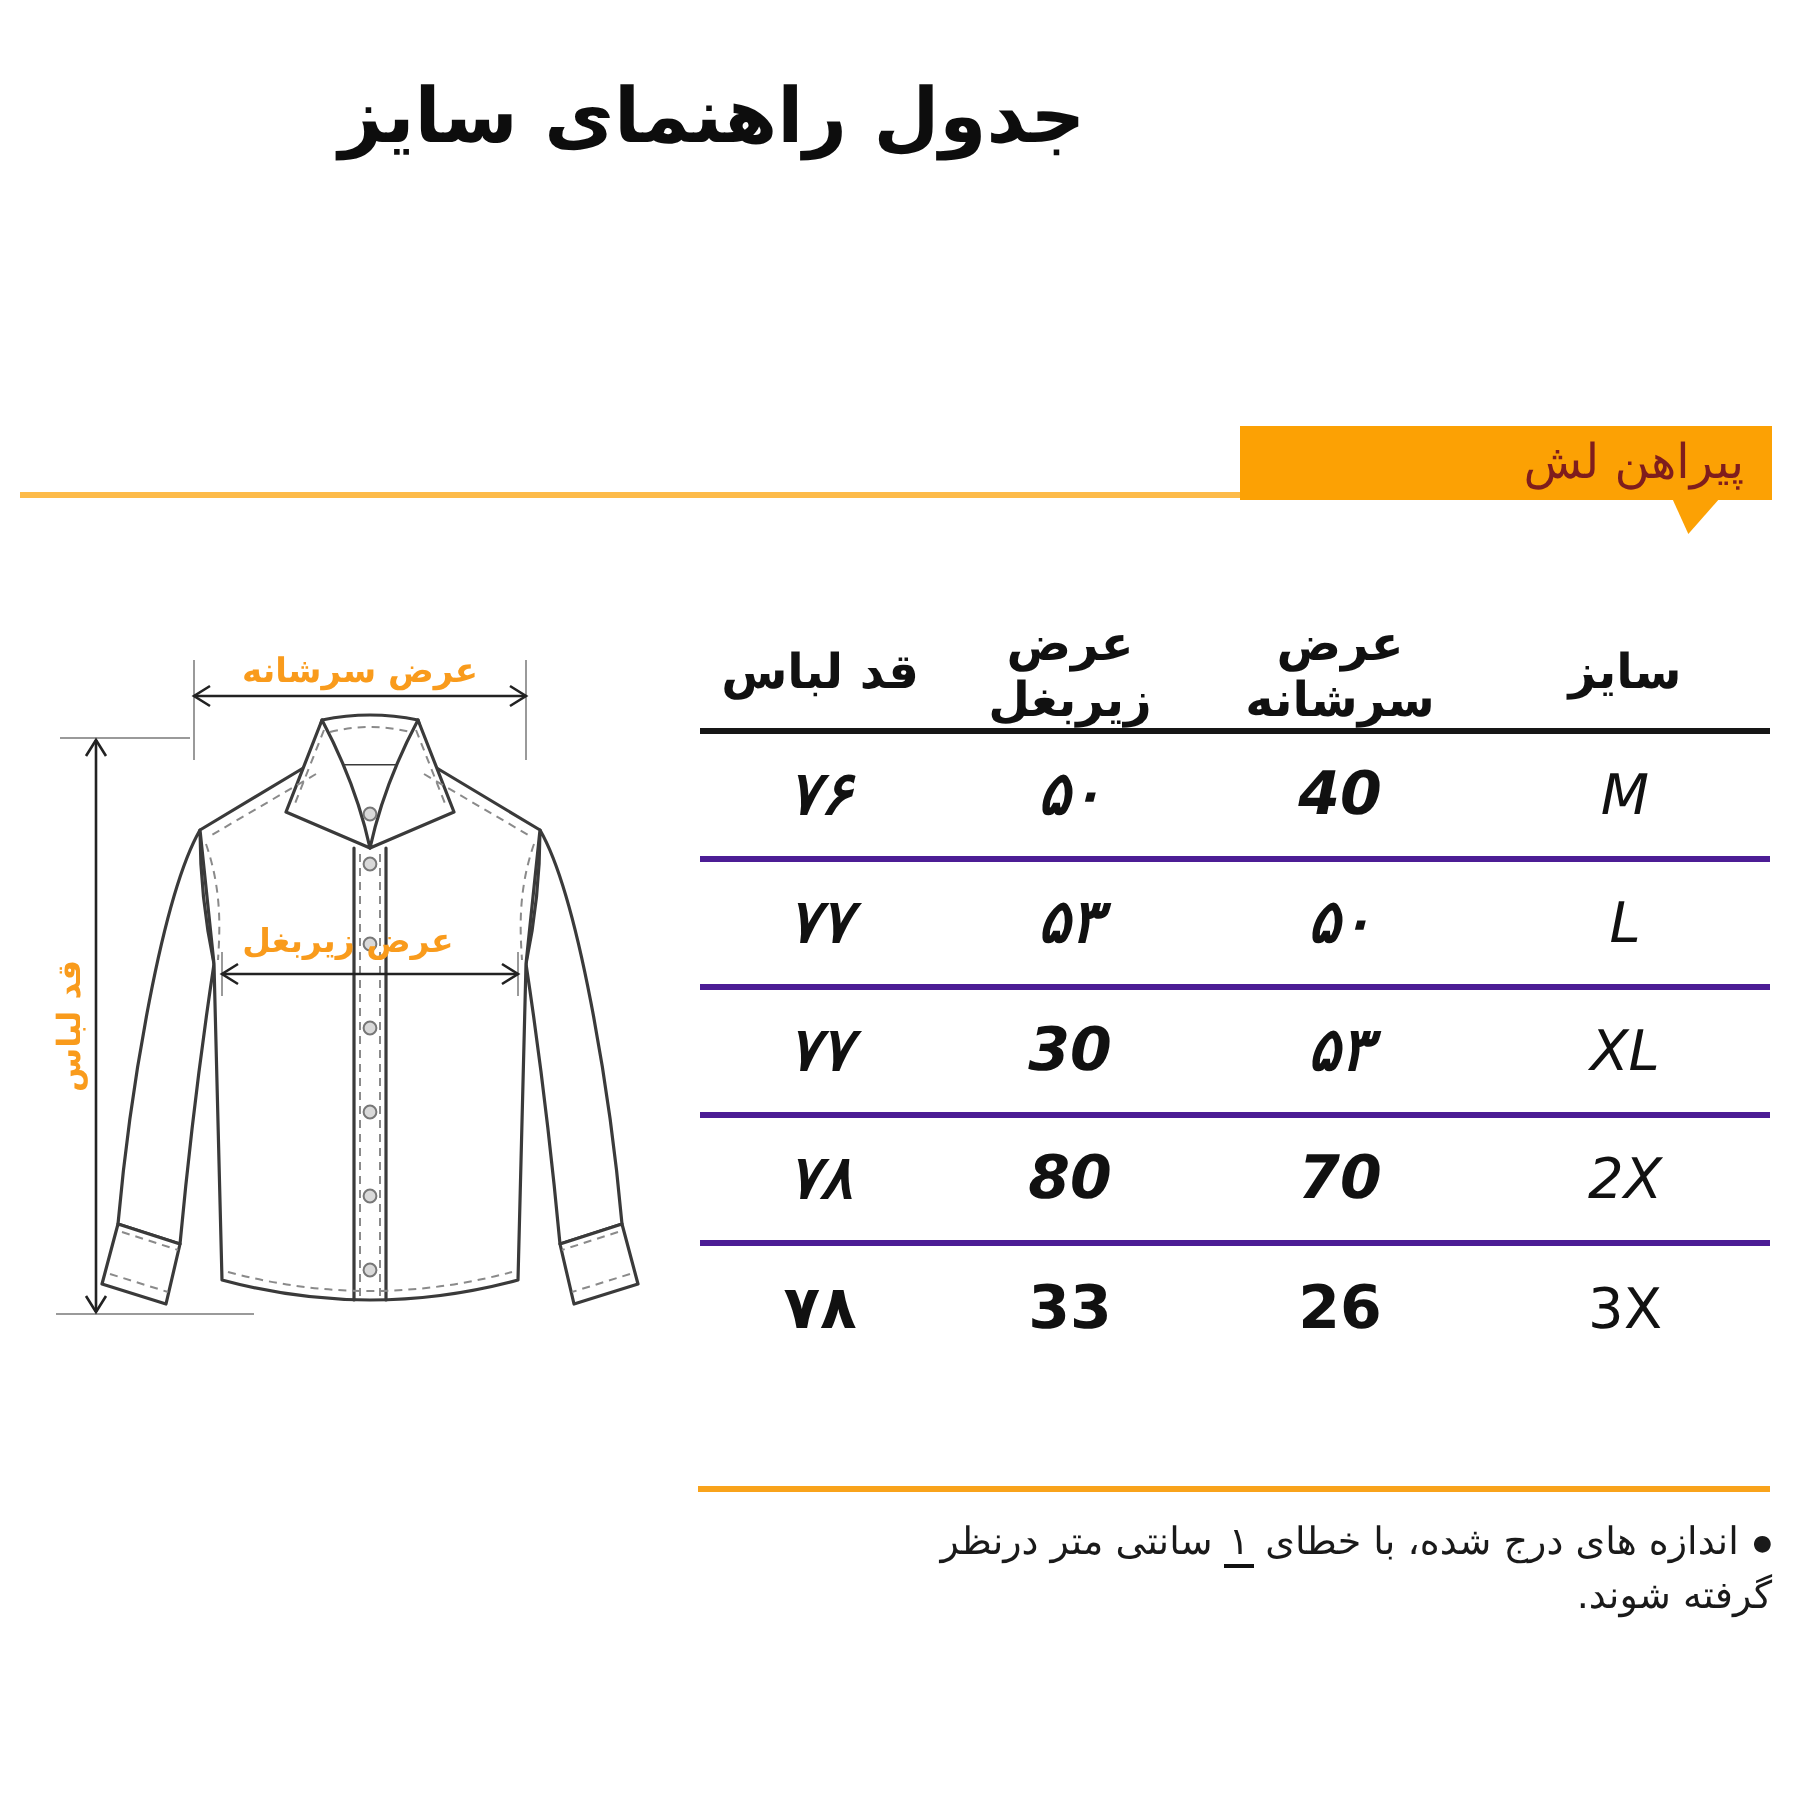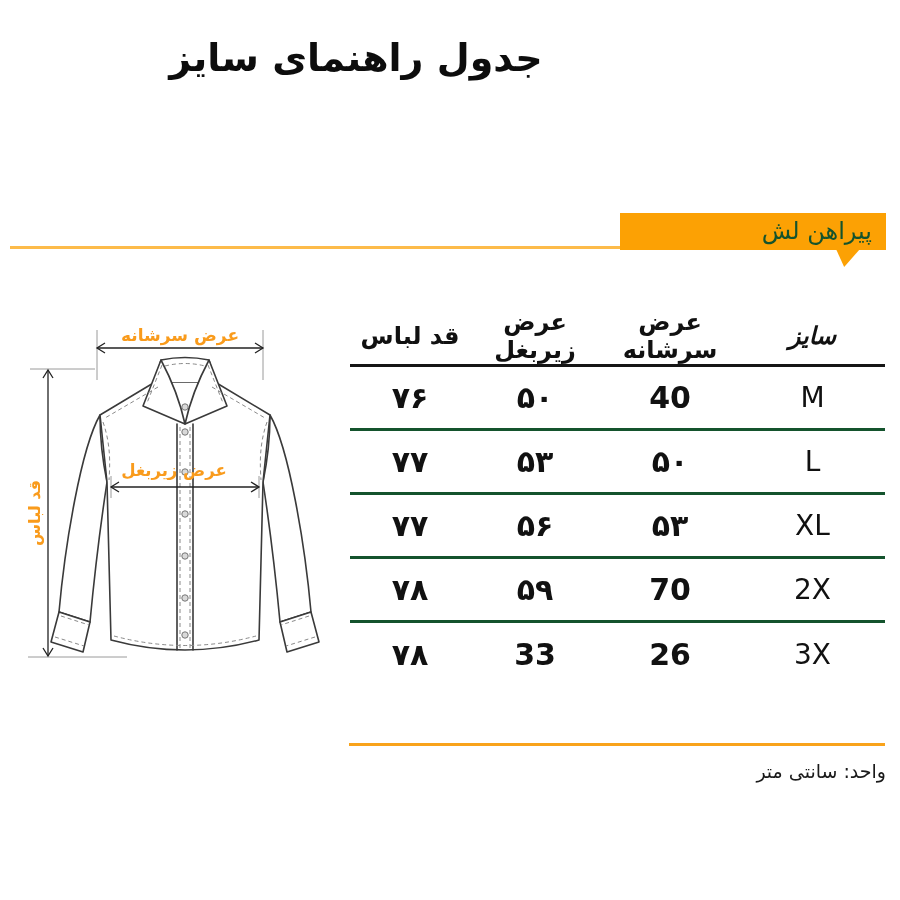--- a/index.html
+++ b/index.html
@@ -12,21 +12,21 @@
     text-align:center; direction:rtl;
     font-size:38px; font-weight:bold; color:#0d0d0d; letter-spacing:0;
   }
 
   
   .banner {
     position:absolute; top:213px; left:620px; width:266px; height:37px;
     background:#FCA104; direction:rtl;
     display:flex; align-items:center; padding:0 14px 2px 8px;
   }
-  .banner-label { font-size:24px; font-weight:500; color:#14532d; }
+  .banner-label { font-size:24px; font-weight:500; color:#7f1d1d; }
   .banner-tail {
     position:absolute; top:36px; right:26px; width:24px; height:18px;
     background:#FCA104; clip-path:polygon(0 0, 100% 0, 34% 100%);
   }
   .banner-rule {
     position:absolute; top:246px; left:10px; width:610px; height:3px;
     background:#FCA104; opacity:0.72;
   }
 
   
@@ -36,23 +36,23 @@
     text-align:center; color:#111;
   }
   .size-table thead th {
     height:50px; font-size:24px; font-weight:bold;
     border-bottom:3px solid #161616; vertical-align:middle; padding:0;
   }
   .size-table tbody td {
     height:64px; vertical-align:middle; padding:0;
     font-size:30px; font-weight:bold;
   }
-  .size-table tbody tr:not(:last-child) td { border-bottom:3px solid #14532d; }
+  .size-table tbody tr:not(:last-child) td { border-bottom:3px solid #4c1d95;font-style:italic; }
   .size-table td.latin { font-weight:400; font-size:28px; font-family:"DejaVu Sans", sans-serif; }
-  .col-size   { width:145px;font-style:italic; }
+  .col-size   { width:145px; }
   .col-shldr  { width:140px; }
   .col-armpit { width:130px; }
   .col-len    { width:120px; }
 
   
   .footnote-rule {
     position:absolute; top:743px; left:349px; width:536px; height:3px;
     background:#F9A31B;
   }
   .footnote {
@@ -169,36 +169,38 @@
         </tr>
         <tr>
           <td class="latin">L</td>
           <td>۵۰</td>
           <td>۵۳</td>
           <td>۷۷</td>
         </tr>
         <tr>
           <td class="latin">XL</td>
           <td>۵۳</td>
-          <td>۵۶</td>
+          <td>30</td>
           <td>۷۷</td>
         </tr>
         <tr>
           <td class="latin">2X</td>
           <td>70</td>
-          <td>۵۹</td>
+          <td>80</td>
           <td>۷۸</td>
         </tr>
         <tr>
           <td class="latin">3X</td>
           <td>26</td>
           <td>33</td>
           <td>۷۸</td>
         </tr>
       </tbody>
   </table>
 
   <div class="footnote-rule"></div>
   <div class="footnote">
-    <div class="note-left">واحد: سانتی متر</div>
+    <div class="note-right">
+      <span class="bullet">●</span><span>اندازه های درج شده، با خطای </span><span class="err">۱</span><span> سانتی متر درنظر گرفته شوند.</span>
+    </div>
   </div>
 
 </div>
 
 </body></html>

